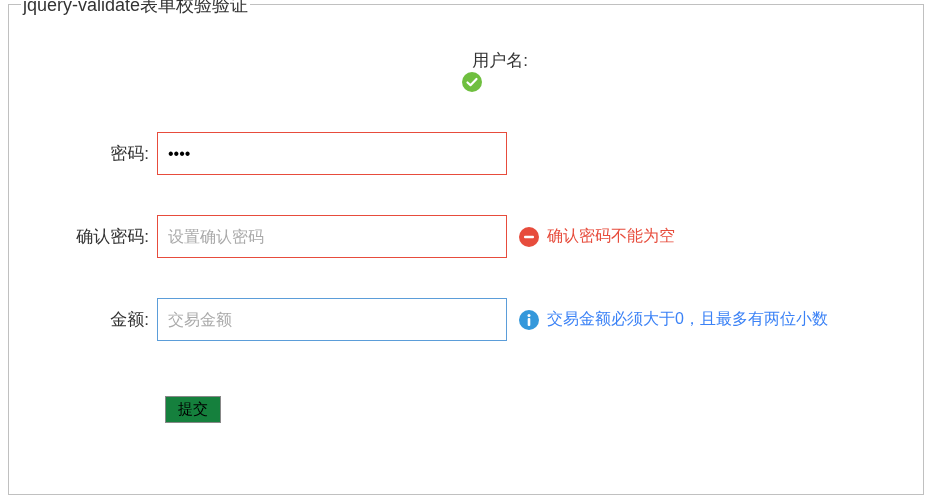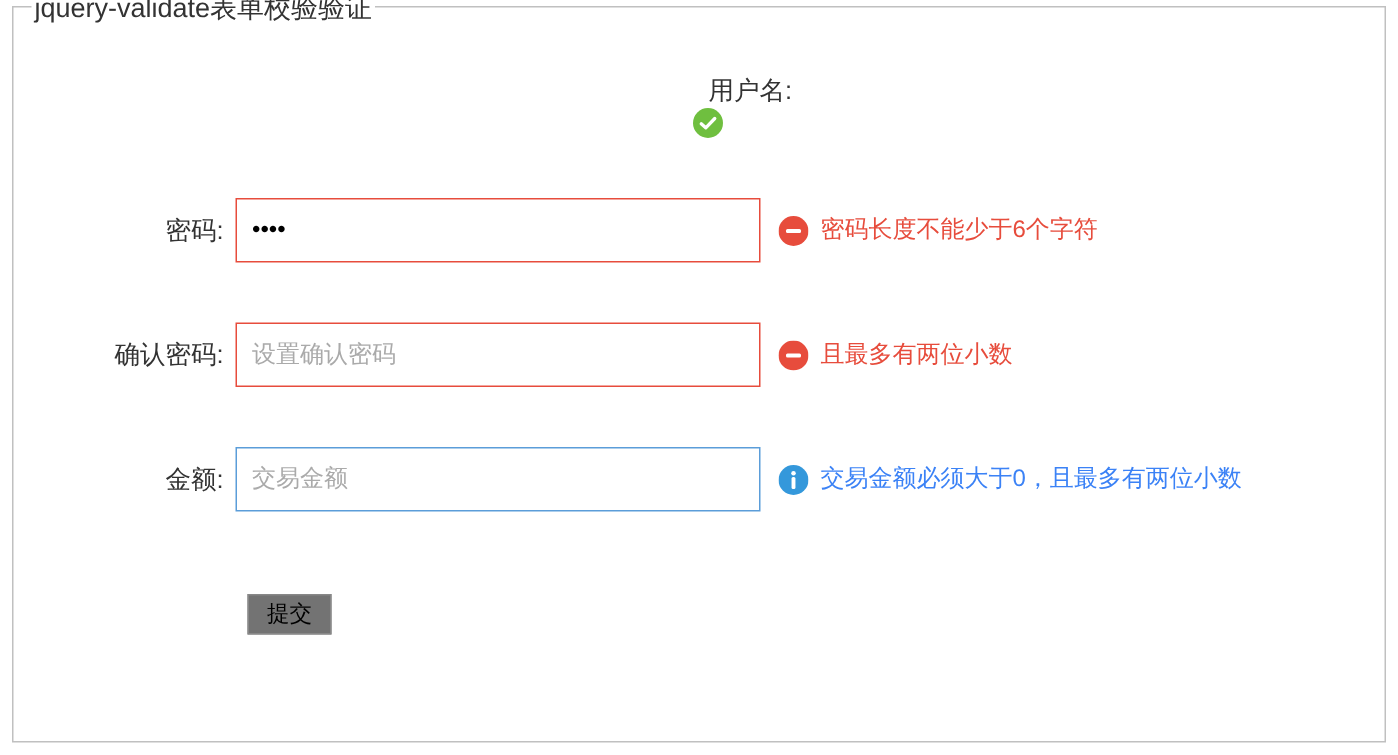--- a/index.html
+++ b/index.html
@@ -88,21 +88,21 @@
     }
     .submit-row {
       margin-top: 55px;
       margin-left: 148px;
     }
     .btn {
       font-family: inherit;
       font-size: 15px;
       padding: 3px 12px;
       border: 1px solid #888;
-      background: #737373;
+      background: #15803d;
       cursor: pointer;
     }
   </style>
 </head>
 <body>
 
 <div class="fieldset">
   <span class="legend">jquery-validate表单校验验证</span>
 
   
@@ -115,43 +115,34 @@
           <path d="M5.5 10.5 L8.5 13.2 L14.5 7" stroke="#fff" stroke-width="2.2" fill="none" stroke-linecap="round" stroke-linejoin="round"></path>
         </svg>
       </span>
     </div>
   </div>
 
   
   <div class="form-row">
     <div class="label">密码:</div>
     <input type="password" class="input error" value="••••" style="">
-    <div class="status">
-      <span class="icon">
-        <svg viewBox="0 0 20 20" width="20" height="20">
-          <circle cx="10" cy="10" r="10" fill="#e74c3c"></circle>
-          <rect x="5" y="8.7" width="10" height="2.6" fill="#fff" rx="1"></rect>
-        </svg>
-      </span>
-      <span class="msg error-text">密码长度不能少于6个字符</span>
-    </div>
   </div>
 
   
   <div class="form-row">
     <div class="label">确认密码:</div>
     <input type="text" class="input error" placeholder="设置确认密码" style="">
     <div class="status">
       <span class="icon">
         <svg viewBox="0 0 20 20" width="20" height="20">
           <circle cx="10" cy="10" r="10" fill="#e74c3c"></circle>
           <rect x="5" y="8.7" width="10" height="2.6" fill="#fff" rx="1"></rect>
         </svg>
       </span>
-      <span class="msg error-text">且最多有两位小数</span>
+      <span class="msg error-text">确认密码不能为空</span>
     </div>
   </div>
 
   
   <div class="form-row">
     <div class="label">金额:</div>
     <input type="text" class="input focused" placeholder="交易金额" style="">
     <div class="status">
       <span class="icon">
         <svg viewBox="0 0 20 20" width="20" height="20">

